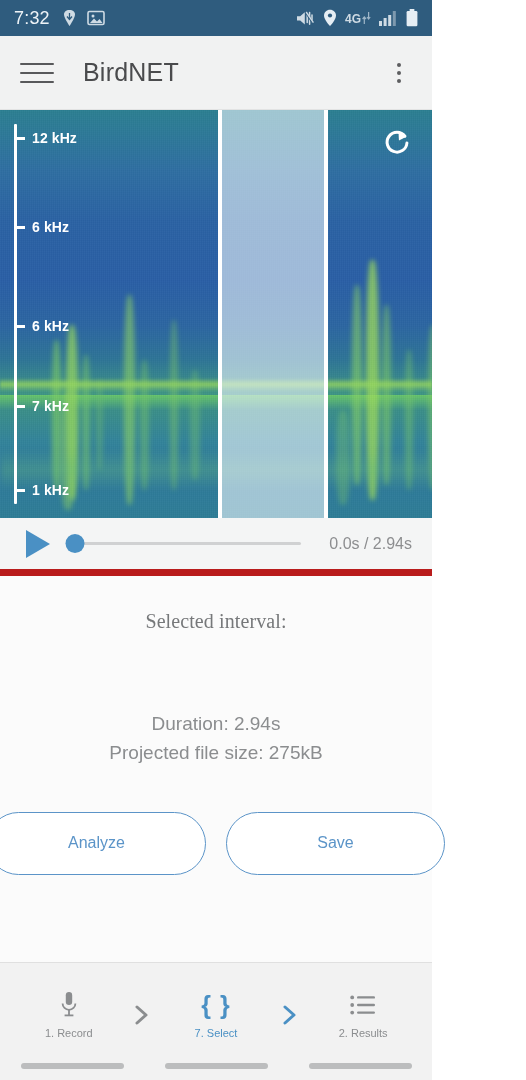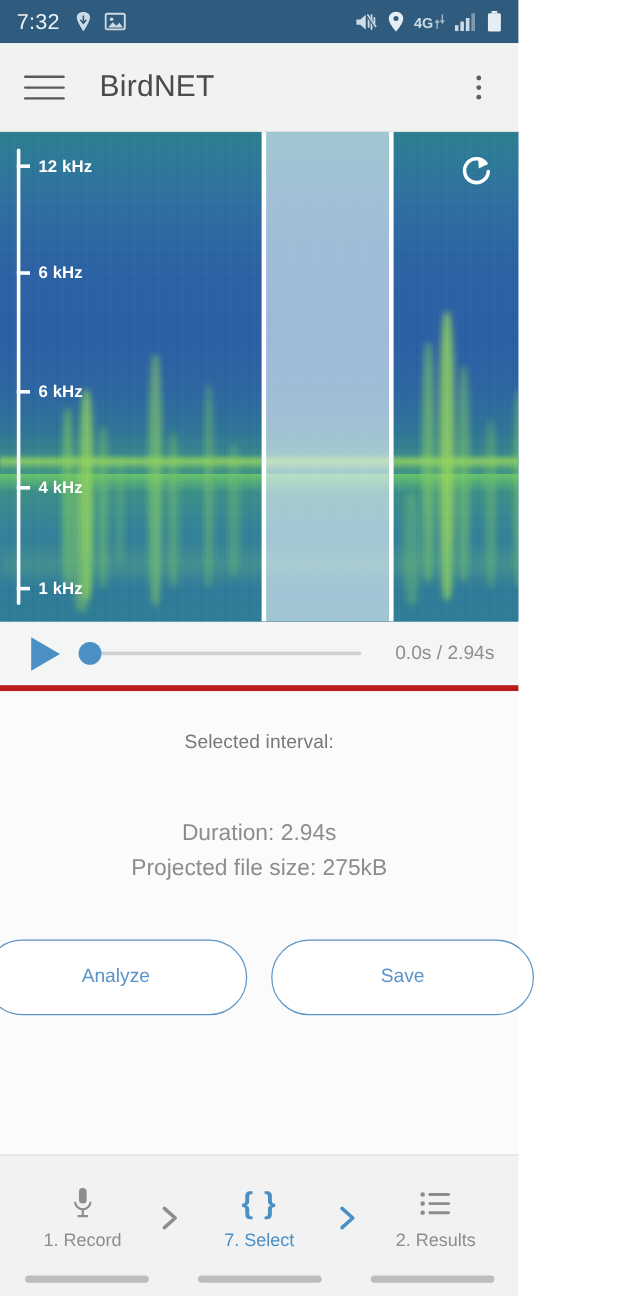--- a/index.html
+++ b/index.html
@@ -87,53 +87,53 @@
   .axis { position:absolute; left:14px; top:14px; bottom:14px; width:120px; pointer-events:none; }
   .axis-line { position:absolute; left:0; top:0; bottom:0; width:3px; background:#fff; border-radius:1px; }
   .tick { position:absolute; left:0; display:flex; align-items:center; transform:translateY(-50%);text-align:center; }
   .tick-mark { width:11px; height:3px; background:#fff; }
   .tick-lbl { color:#fff; font-size:14px; font-weight:700; margin-left:7px; letter-spacing:.1px; white-space:nowrap; }
 
   
   .player {
     height:58px; flex:0 0 58px; background:#f4f5f5;
     display:flex; align-items:center; padding:0 20px;
-    border-bottom:5px solid #b91c1c;
+    border-bottom:7px solid #b91c1c;
   }
   .play-btn { width:36px; height:30px; display:flex; align-items:center; justify-content:center; cursor:pointer; margin-right:12px; }
   .play-tri { width:0; height:0; border-left:24px solid #4a90c4; border-top:14px solid transparent; border-bottom:14px solid transparent; }
   .slider { flex:1; position:relative; height:26px; display:flex; align-items:center; margin-right:14px; cursor:pointer; }
   .slider-track { position:absolute; left:0; right:14px; height:3px; background:#d0d1d2; border-radius:2px; }
   .slider-thumb { position:absolute; left:7px; width:19px; height:19px; border-radius:50%; background:#4a90c4; transform:translateX(-50%); }
   .time-lbl { font-size:16px; color:#8d8e90; white-space:nowrap; }
 
   
   .content { flex:1; background:#fbfbfb; display:flex; flex-direction:column; align-items:center; padding-top:34px; }
-  .sel-label { font-size:16px; color:#76787a; letter-spacing:.1px; }
+  .sel-label { font-size:20px; color:#76787a; letter-spacing:.1px;font-family:Liberation Serif, serif; }
   .sel-value { font-size:27px; font-weight:700; color:#6d6e70; margin-top:46px; letter-spacing:.3px; }
-  .meta { margin-top:52px; text-align:center; }
+  .meta { margin-top:76px; text-align:center; }
   .meta-line { font-size:19px; color:#8b8d8f; line-height:1.55; }
   .btn-row { display:flex; gap:20px; margin-top:44px; }
   .btn {
     min-width:219px; height:63px; border-radius:32px;
     border:1.6px solid #5b94c8; background:#ffffff; color:#5b94c8;
     font-size:16px; font-family:"Liberation Sans", sans-serif;
     display:flex; align-items:center; justify-content:center; cursor:pointer;
   }
 
   
   .bottomnav {
     height:118px; flex:0 0 118px; background:#f2f2f2;
     border-top:1px solid #e0e0e0;
     display:flex; flex-direction:column;
   }
   .nav-row { flex:1; display:flex; align-items:center; justify-content:space-around; padding:8px 8px 0; }
   .nav-item { display:flex; flex-direction:column; align-items:center; gap:7px; cursor:pointer; width:118px; }
   .nav-ic { height:30px; display:flex; align-items:center; justify-content:center; }
-  .nav-lbl { font-size:15px; color:#8b8d8f; }
+  .nav-lbl { font-size:11px; color:#8b8d8f; }
   .nav-item.active .nav-lbl { color:#4a90c4; }
   .nav-chevron { font-size:0; cursor:pointer; padding:0 2px; }
   .nav-braces { font-size:25px; font-weight:700; color:#4a90c4; letter-spacing:1px; line-height:30px; }
   .gesture-row { height:22px; display:flex; align-items:center; justify-content:space-around; padding-bottom:6px; }
   .gbar { width:103px; height:6px; border-radius:3px; background:#bcbdbe; }
 </style>
 </head>
 <body>
 
 <div id="app">
@@ -247,21 +247,21 @@
       <div class="tick" style="top:103px;">
         <span class="tick-mark"></span>
         <span class="tick-lbl">6 kHz</span>
       </div>
       <div class="tick" style="top:202px;">
         <span class="tick-mark"></span>
         <span class="tick-lbl">6 kHz</span>
       </div>
       <div class="tick" style="top:282px;">
         <span class="tick-mark"></span>
-        <span class="tick-lbl">4 kHz</span>
+        <span class="tick-lbl">7 kHz</span>
       </div>
       <div class="tick" style="top:366px;">
         <span class="tick-mark"></span>
         <span class="tick-lbl">1 kHz</span>
       </div>
     </div>
   </div>
 
   <div class="player">
     <div class="play-btn">

